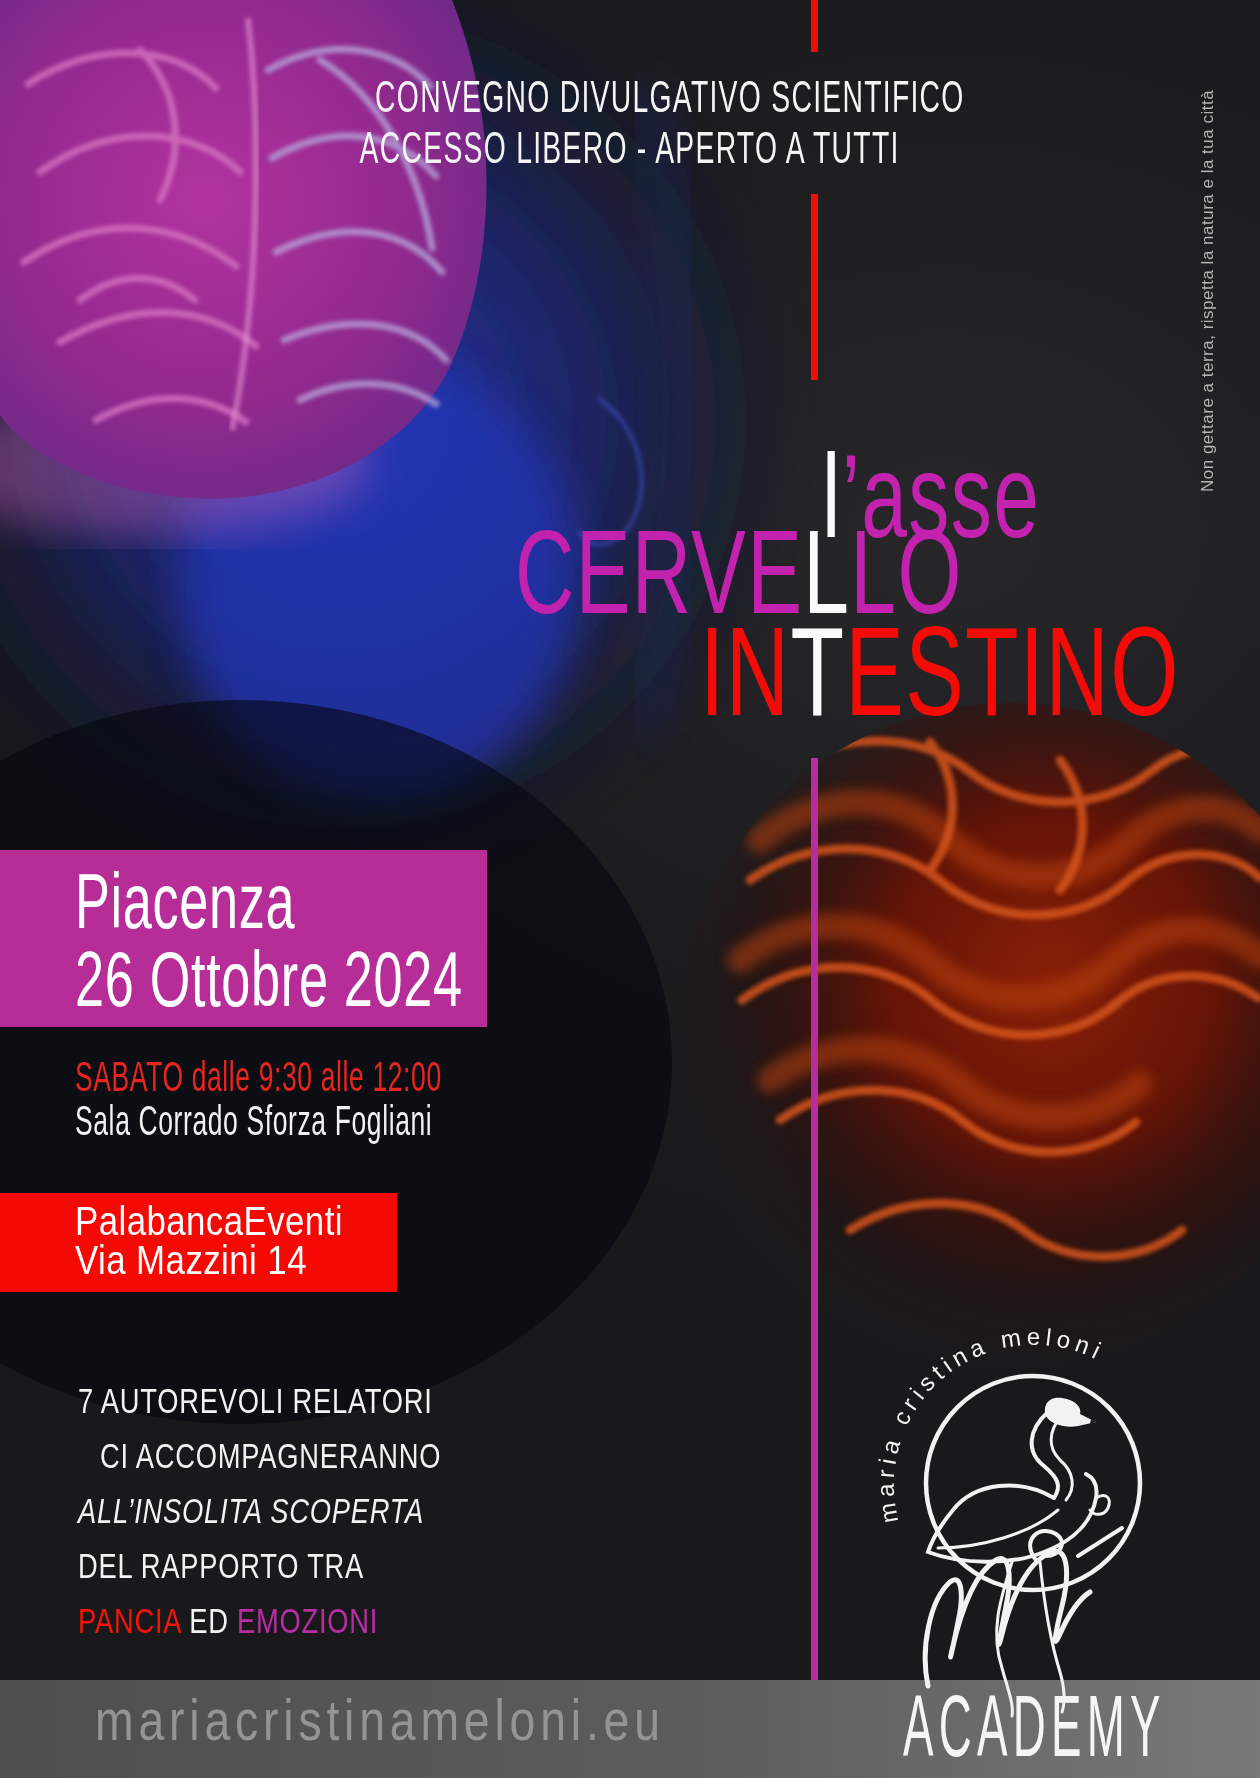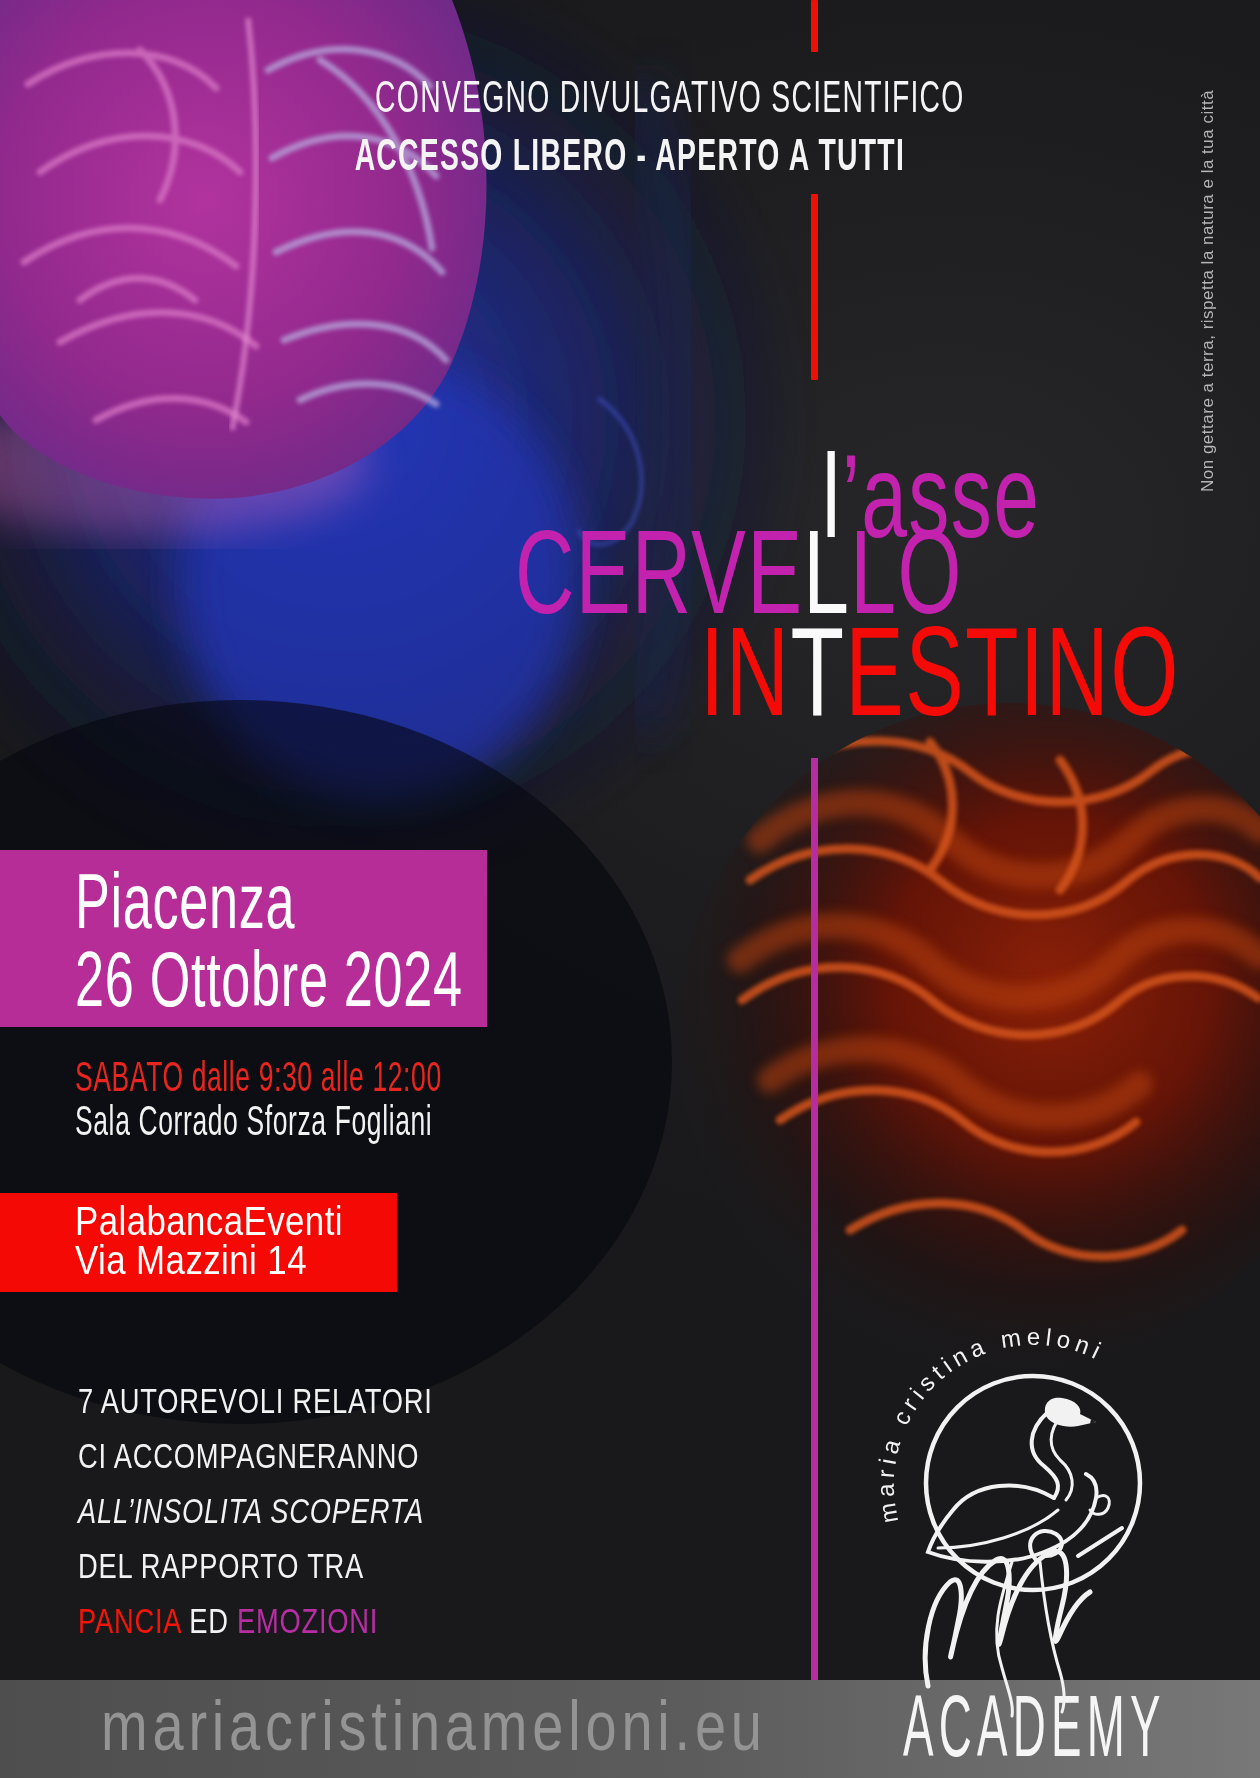--- a/index.html
+++ b/index.html
@@ -11,21 +11,21 @@
     color:#f2f2f2;
   }
   .abs{position:absolute;}
   .cx{display:inline-block;transform:scaleX(var(--sx,1));transform-origin:0 50%;white-space:nowrap;}
   .cx-c{display:inline-block;transform:scaleX(var(--sx,1));transform-origin:50% 50%;white-space:nowrap;}
   .cx-r{display:inline-block;transform:scaleX(var(--sx,1));transform-origin:100% 50%;white-space:nowrap;}
   
   .subtitle{left:0;width:1260px;text-align:center;font-weight:200;letter-spacing:2px;
             font-size:45px;line-height:1;color:#f4f4f4;}
   .subtitle-1{top:74px;padding-left:40px;}
-  .subtitle-2{top:132px;font-weight:bold;}
+  .subtitle-2{top:125px;}
   
   .red-seg{left:811px;width:7px;background:#ee1007;border-radius:1px;}
   .red-seg-1{top:0;height:52px;}
   .red-seg-2{top:194px;height:186px;}
   .magenta-line{left:811px;top:758px;width:7px;height:1020px;background:#b52da0;}
   
   .side-note-wrap{left:1196px;top:492px;width:24px;height:0;}
   .side-note-wrap .inner{display:inline-block;transform:rotate(-90deg);transform-origin:0 0;
       white-space:nowrap;font-size:17px;letter-spacing:.5px;color:#b5b5b5;font-weight:300;line-height:24px;}
   
@@ -46,26 +46,26 @@
   .schedule{top:1056px;color:#e8251f;}
   .venue1{top:1100px;color:#f2f2f2;}
   .venue2{top:1147px;color:#f2f2f2;}
   
   .loc-box{left:0;top:1193px;width:397px;height:99px;background:#f50905;}
   .loc-line{position:absolute;left:75px;line-height:1;font-weight:300;font-size:41px;color:#fff;letter-spacing:.5px;}
   .loc-line1{top:8px;}
   .loc-line2{top:47px;text-align:center;}
   
   .desc-line{left:78px;line-height:1;font-weight:200;font-size:35px;letter-spacing:1px;color:#f2f2f2;}
-  .d1{top:1383px;} .d2{top:1438px;} .d3{top:1493px;font-style:italic;} .d4{top:1548px;} .d5{top:1603px;}
+  .d1{top:1383px;} .d2{top:1438px;margin-left:22px;} .d3{top:1493px;font-style:italic;} .d4{top:1548px;} .d5{top:1603px;}
   .d-red{color:#f21509;} .d-magenta{color:#b82da4;}
   
   .footer-bar{left:0;top:1680px;width:1260px;height:98px;
       background:linear-gradient(90deg,#4e4e4e 0%,#5c5c5c 55%,#787878 100%);}
-  .website{position:absolute;left:101px;top:11px;font-size:70px;font-weight:300;line-height:1;
+  .website{position:absolute;left:95px;top:11px;font-size:58px;font-weight:300;line-height:1;
       letter-spacing:6px;color:#949494;}
   .academy{position:absolute;left:903px;top:2px;font-size:88px;font-weight:200;line-height:1;
       letter-spacing:10px;color:#f5f5f5;}
   
   svg.art{position:absolute;left:0;top:0;pointer-events:none;}
 </style>
 </head>
 <body>
 
 <div class="poster">

